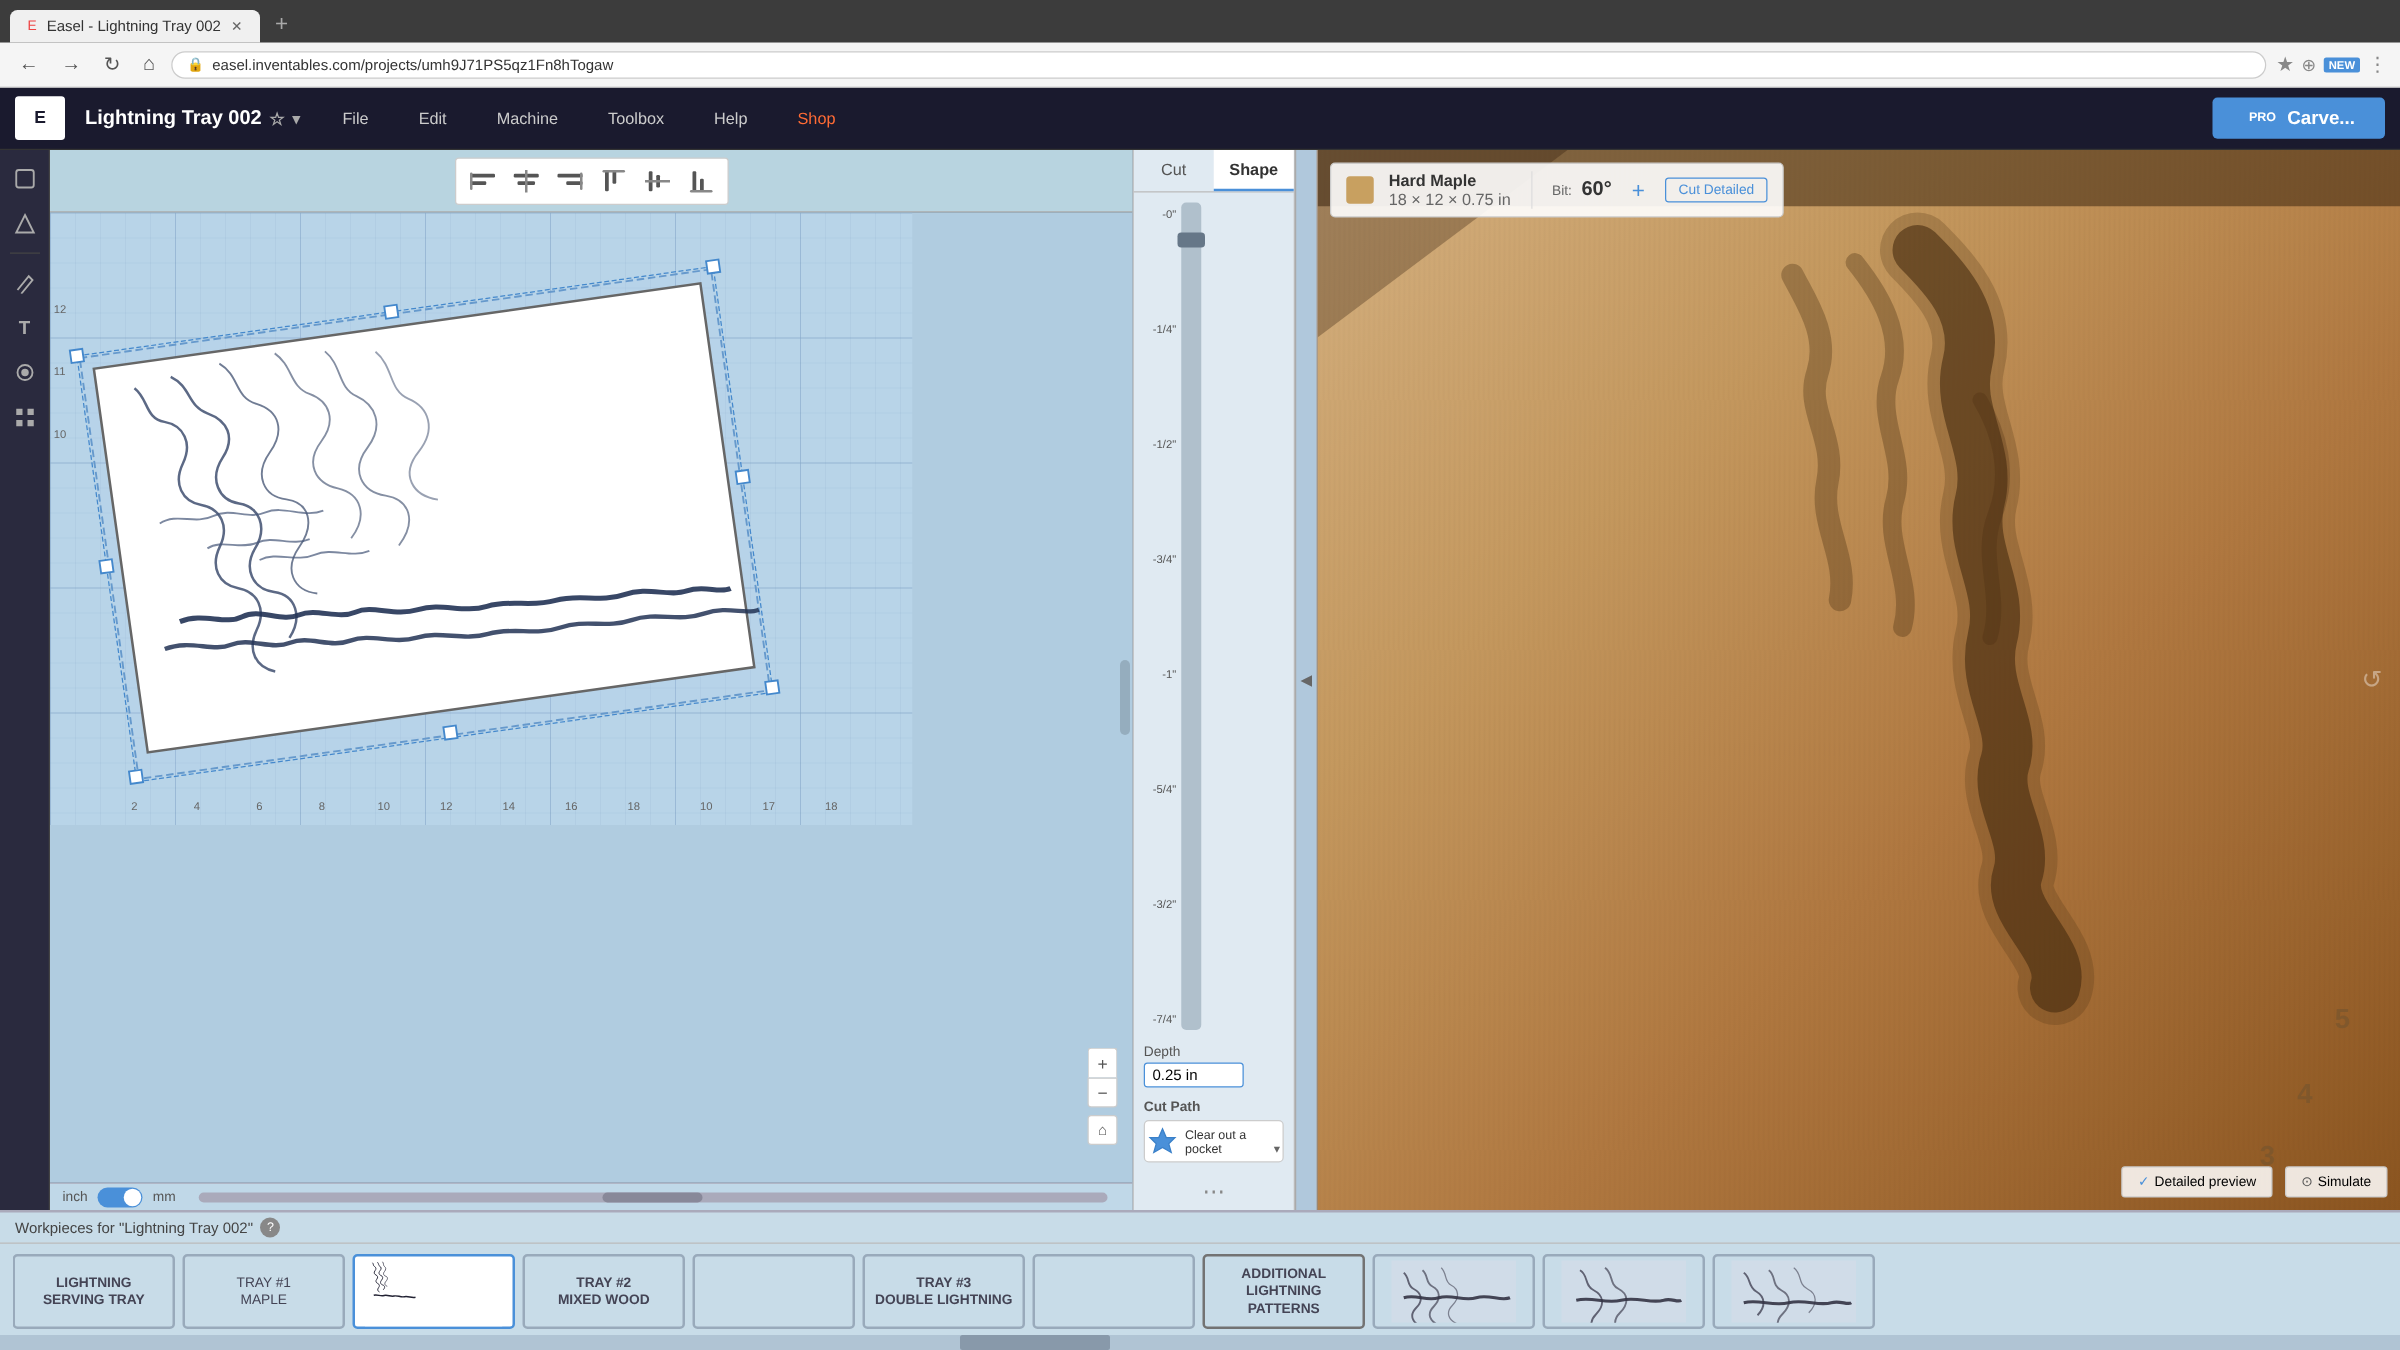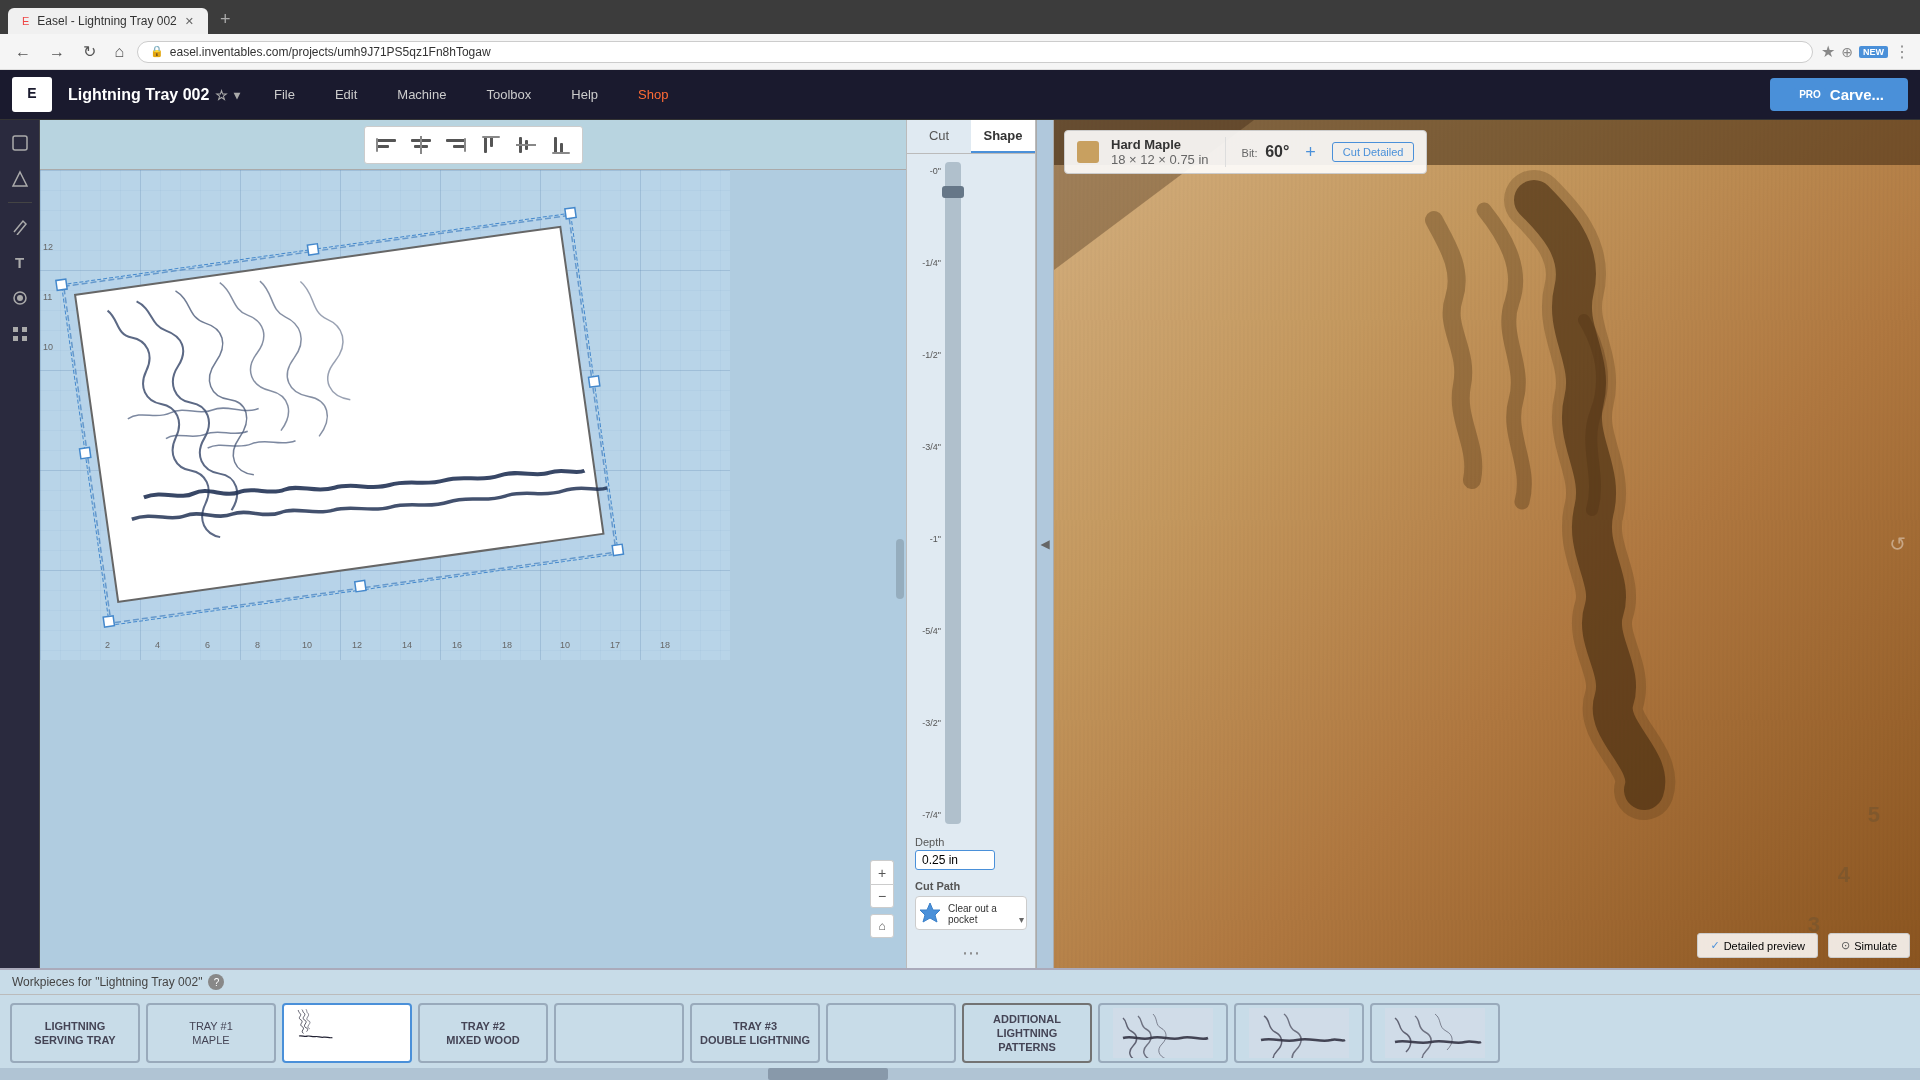--- a/index.html
+++ b/index.html
@@ -287,20 +287,30 @@
 
       <div class="zoom-btns" style="position:absolute;right:12px;bottom:60px;">
         <div class="zoom-btn">+</div>
         <div class="zoom-btn">−</div>
       </div>
       <div class="home-btn" style="position:absolute;right:12px;bottom:30px;">⌂</div>
 
       <div style="position:absolute;right:2px;top:50%;transform:translateY(-50%);width:8px;height:60px;background:rgba(0,0,0,0.15);border-radius:4px;"></div>
     </div>
 
+    <div style="height:22px;background:#c0d8e8;border-top:1px solid #aab;display:flex;align-items:center;padding:0 10px;gap:8px;">
+      <span style="font-size:11px;color:#555;">inch</span>
+      <div style="width:36px;height:16px;background:#4a90d9;border-radius:8px;position:relative;cursor:pointer;">
+        <div style="width:14px;height:14px;background:white;border-radius:50%;position:absolute;right:1px;top:1px;"></div>
+      </div>
+      <span style="font-size:11px;color:#555;">mm</span>
+      <div style="flex:1;background:#aab;height:8px;border-radius:4px;margin:0 10px;">
+        <div style="width:80px;height:8px;background:#889;border-radius:4px;margin:0 auto;"></div>
+      </div>
+    </div>
   </div>
 
   <div style="width:130px;background:#e0eaf2;border-left:1px solid #bbb;border-right:1px solid #bbb;display:flex;flex-direction:column;">
 
     <div class="cut-panel-tabs">
       <div class="cut-tab">Cut</div>
       <div class="cut-tab active">Shape</div>
     </div>
 
     <div style="display:flex;padding:8px 4px;gap:4px;flex:1;">

